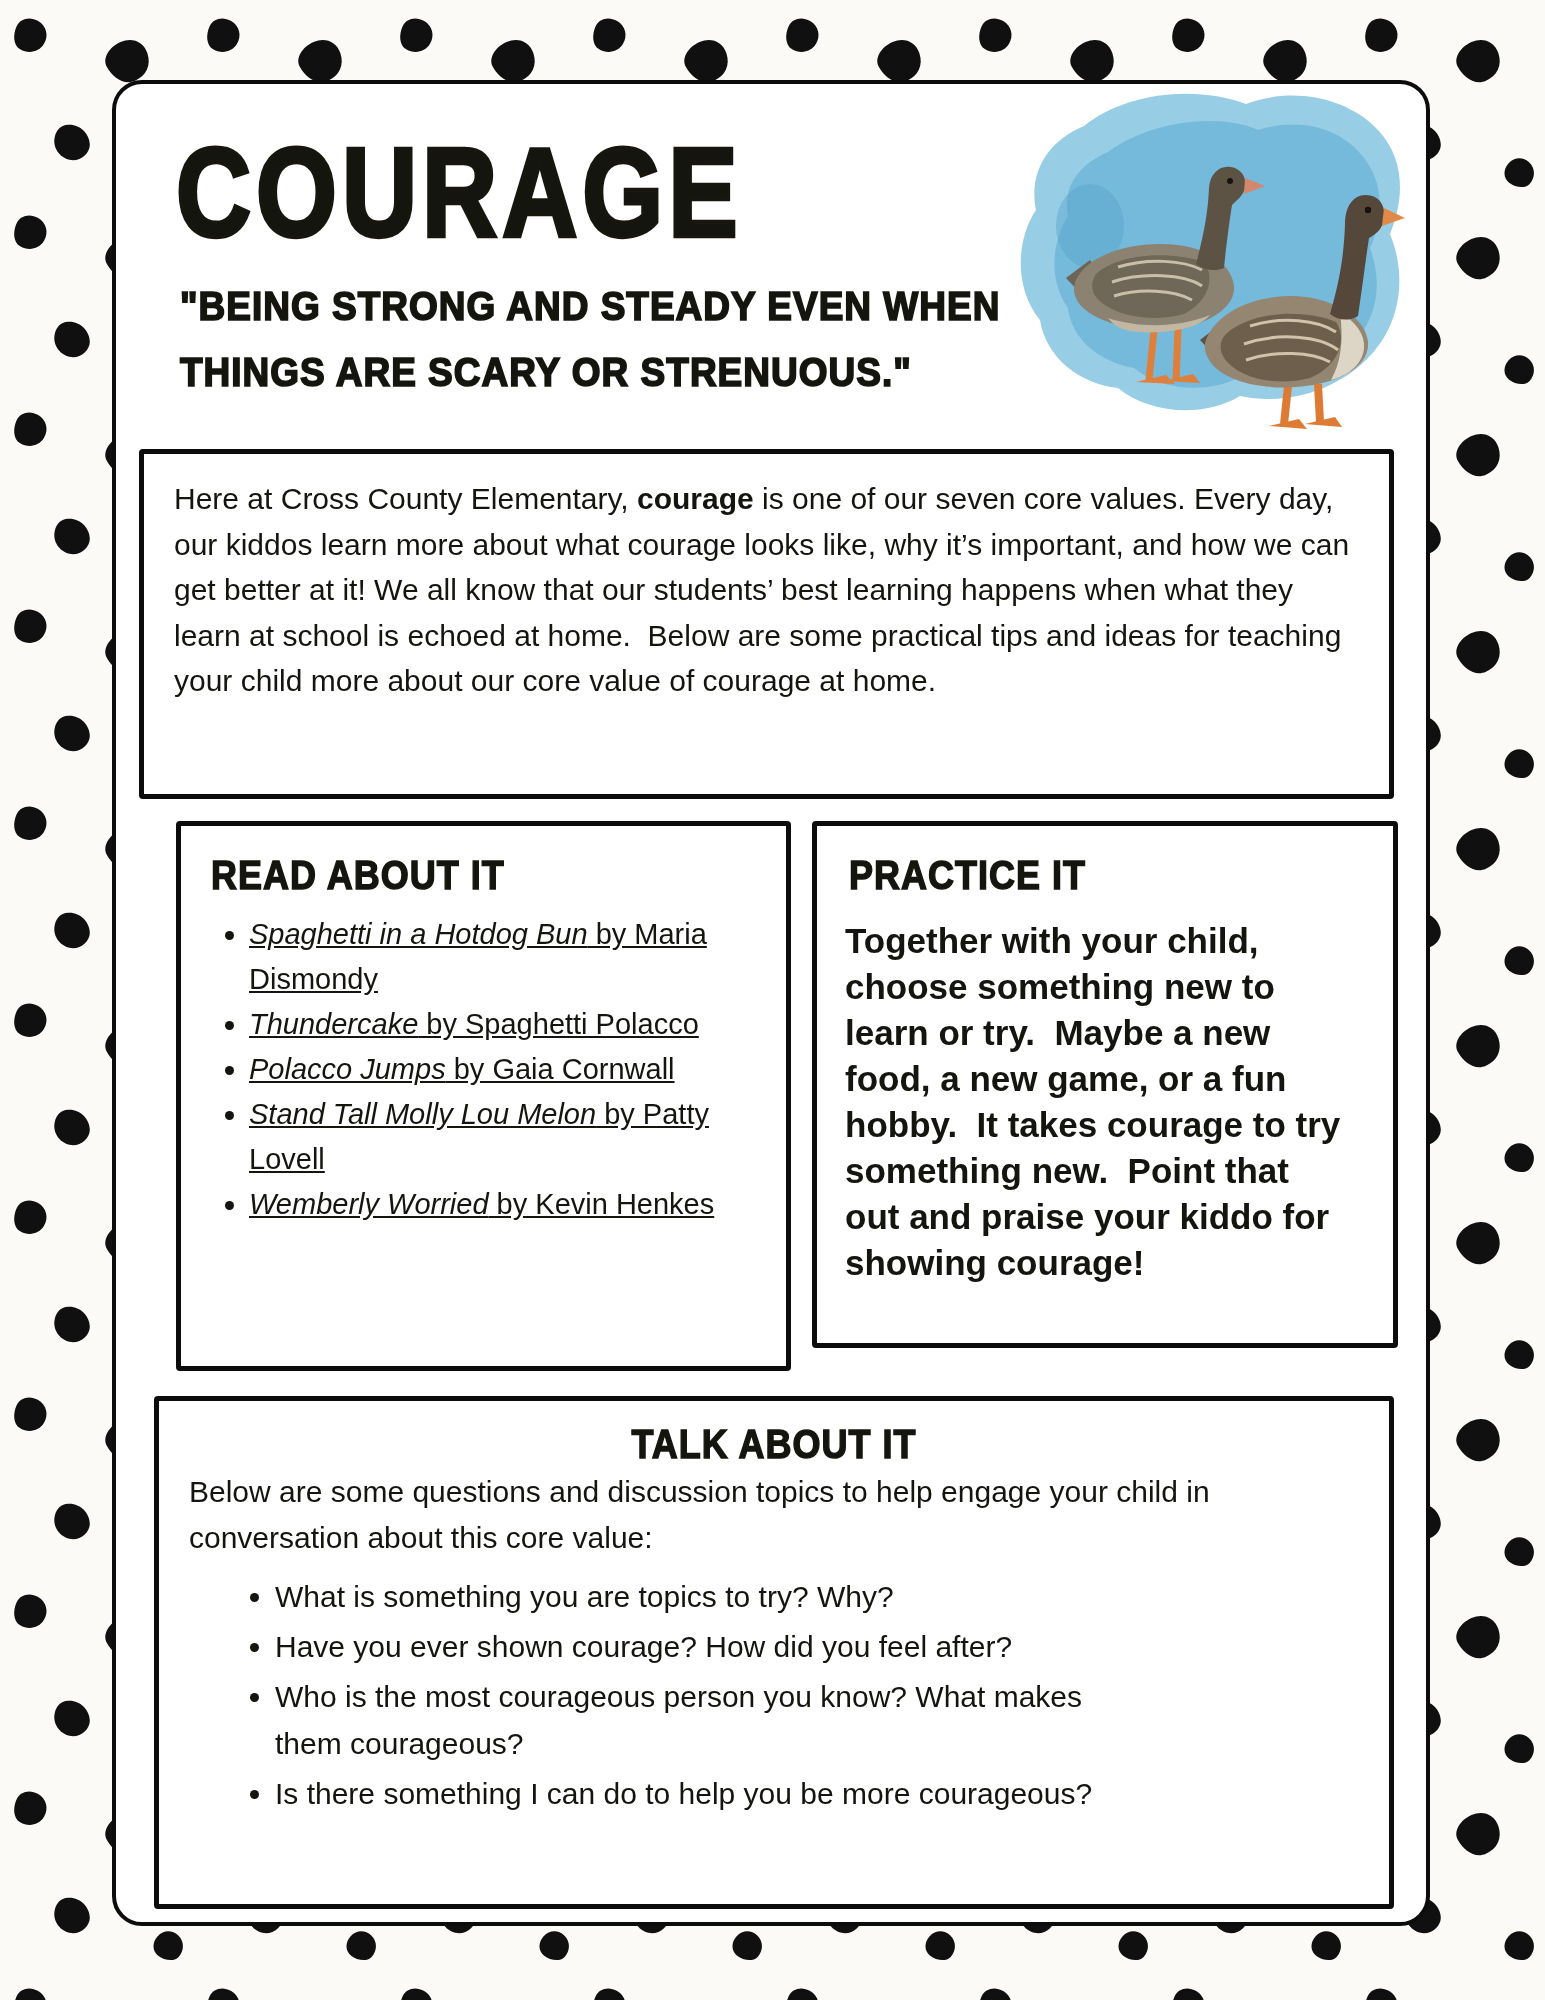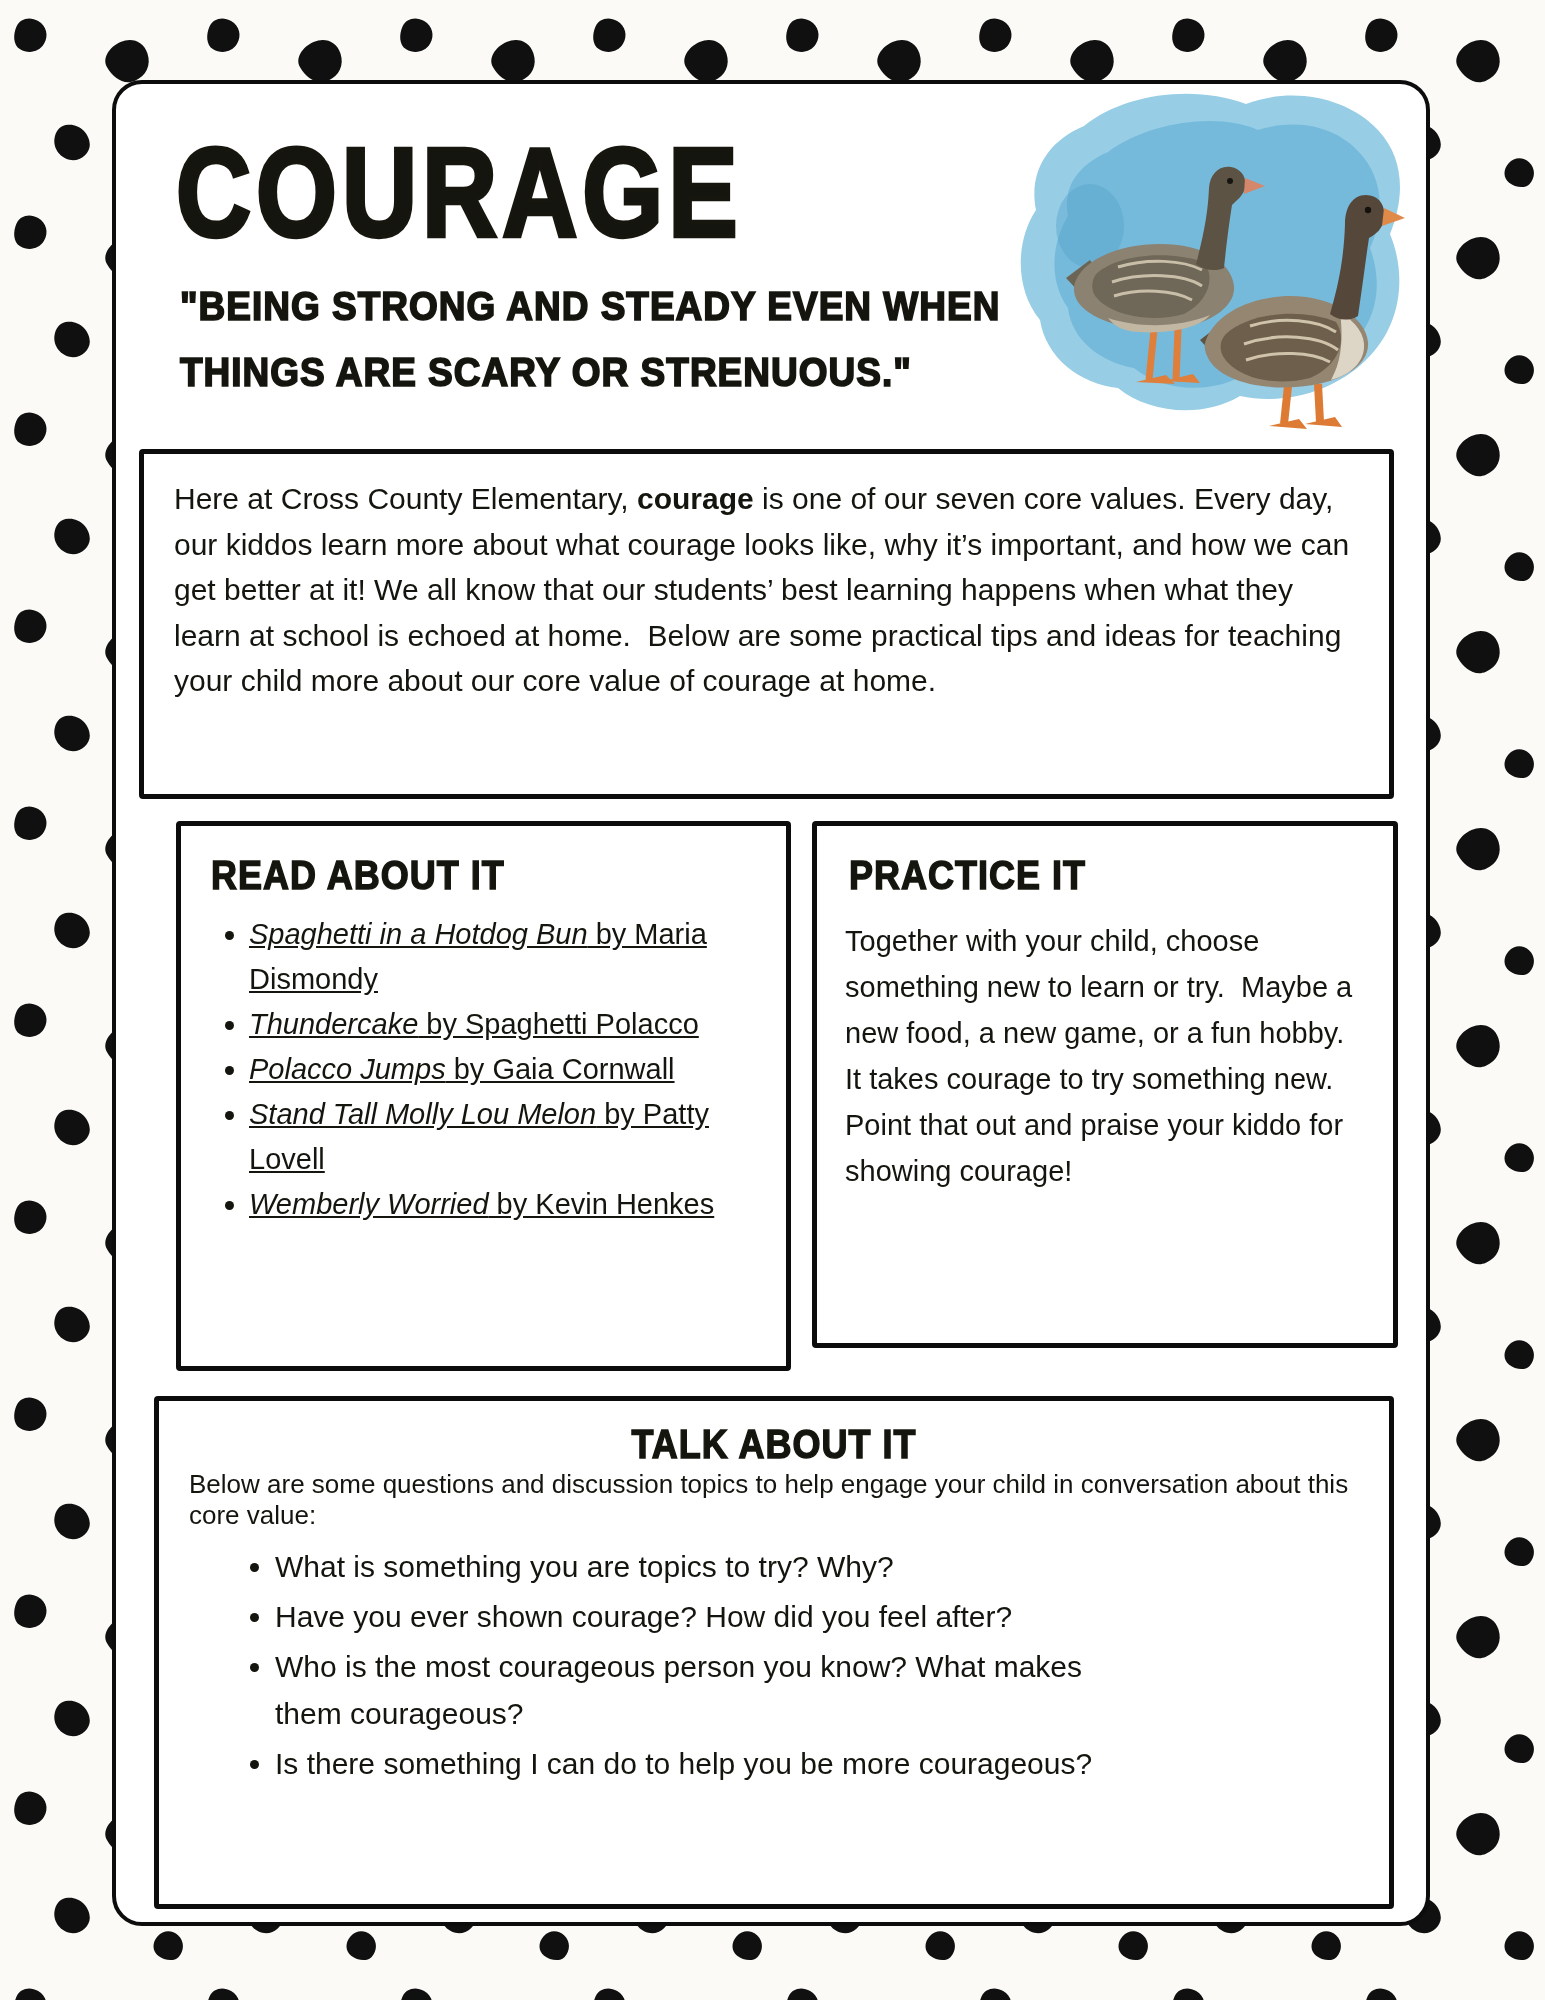--- a/index.html
+++ b/index.html
@@ -43,22 +43,22 @@
   .box-practice{left:696px;top:737px;width:586px;height:527px;padding:16px 24px 16px 28px;}
   .box-talk{left:38px;top:1312px;width:1240px;height:513px;padding:12px 28px;}
   .section-heading{
     font-size:36px;margin:10px 0 8px 4px;
     transform:scaleY(1.12);transform-origin:left top;
   }
   .box-talk .section-heading{text-align:center;transform-origin:center top;margin:8px 0 2px;}
   .book-list{margin:18px 0 0;padding-left:42px;font-size:29px;line-height:45px;list-style:disc outside;}
   .book-list li{margin:0;text-decoration:underline;}
   .book-title{font-style:italic;}
-  .practice-body{margin:24px 0 0;font-size:29px;line-height:46px;max-width:508px;white-space:pre-wrap;}
-  .talk-intro{margin:6px 0 0 2px;font-size:26px;line-height:31px;}
+  .practice-body{margin:24px 0 0;font-size:35px;line-height:46px;max-width:508px;white-space:pre-wrap;font-weight:bold;}
+  .talk-intro{margin:6px 0 0 2px;font-size:30px;line-height:46px;}
   .talk-list{margin:12px 0 0 54px;padding-left:34px;font-size:30px;line-height:47px;list-style:disc outside;max-width:880px;}
   .talk-list li{margin-bottom:3px;}
 </style>
 </head>
 <body>
 
 <div class="page">
 
   <svg class="dots-bg" width="1545" height="2000" viewBox="0 0 1545 2000" aria-hidden="true">
     <defs>

